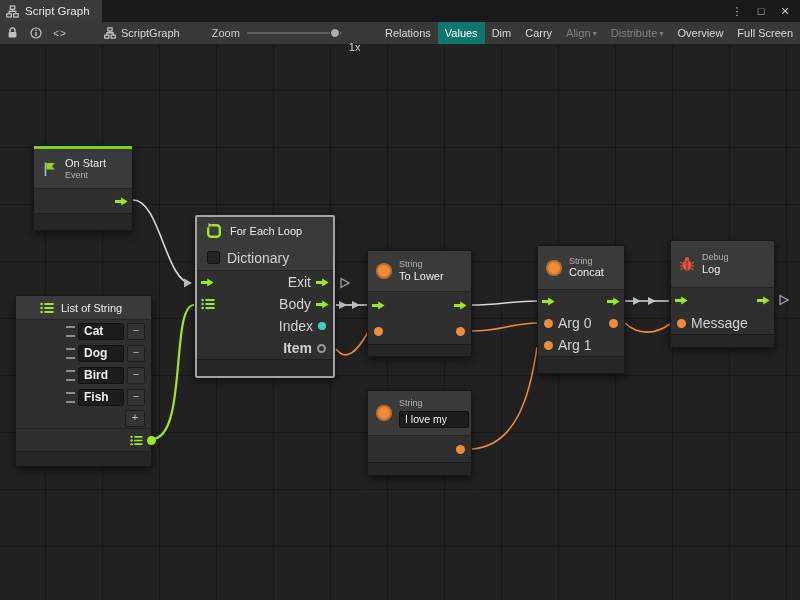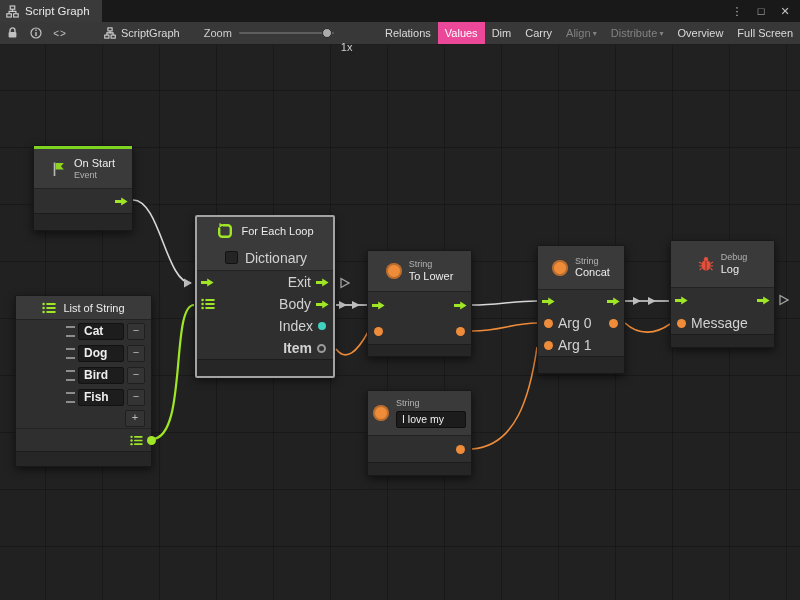--- a/index.html
+++ b/index.html
@@ -16,42 +16,42 @@
   .win-controls{margin-left:auto;display:flex;gap:12px;padding-right:9px;color:#c4c4c4;font-size:11px;}
   .wc{width:12px;text-align:center;cursor:default;}
   .wc-kebab::before{content:"⋮";}
   .wc-max::before{content:"□";}
   .wc-close::before{content:"✕";}
   
   .toolbar{position:absolute;top:22px;left:0;right:0;height:22px;background:#383838;border-bottom:1px solid #1e1e1e;display:flex;align-items:center;font-size:11px;color:#d6d6d6;z-index:5;}
   .tb-icon{width:24px;height:22px;display:flex;align-items:center;justify-content:center;color:#c2c2c2;}
   .i-code::before{content:"<>";font-size:10px;letter-spacing:1px;color:#c2c2c2;}
   .tb-graphname{display:flex;align-items:center;gap:5px;margin-left:32px;color:#dadada;}
-  .tb-zoomlabel{margin-left:24px;color:#cfcfcf;}
+  .tb-zoomlabel{margin-left:32px;color:#cfcfcf;}
   .zoom-track{width:95px;height:2px;background:#5e5e5e;border-radius:1px;position:relative;margin:0 7px;}
   .zoom-handle{position:absolute;right:2px;top:-4px;width:10px;height:10px;border-radius:50%;background:#ababab;border:1px solid #2a2a2a;box-sizing:border-box;}
   .tb-zoomvalue{color:#cfcfcf;margin-right:4px;margin-top:28px;}
   .tb-buttons{margin-left:auto;display:flex;height:22px;}
   .tb-btn{height:22px;line-height:22px;padding:0 7px;white-space:nowrap;color:#dadada;}
-  .tb-btn.active{background:#ec4899;color:#fff;}
+  .tb-btn.active{background:#0f766e;color:#fff;}
   .tb-btn.disabled{color:#828282;}
   .dropdown::after{content:" ▾";font-size:8px;vertical-align:1px;}
   
   .canvas{position:absolute;top:44px;left:0;width:800px;height:556px;
     background:#212121;
     background-image:linear-gradient(rgba(0,0,0,.24) 1px,transparent 1px),
                      linear-gradient(90deg,rgba(0,0,0,.24) 1px,transparent 1px);
     background-size:57px 57px;background-position:-12px -11px;}
   #wires{position:absolute;top:0;left:0;width:800px;height:600px;pointer-events:none;z-index:1;}
   
   .node{position:absolute;z-index:2;background:#2f2f2f;border:1px solid #181818;border-radius:2px;
     box-shadow:0 3px 9px rgba(0,0,0,.55);font-size:11px;color:#e3e3e3;box-sizing:border-box;}
   .node.selected{border:2px solid #a3a3a3;}
   .strip{height:3px;background:#7ed321;}
-  .node-header{background:#3a3a3a;display:flex;align-items:center;gap:7px;padding:5px 8px;border-bottom:1px solid #232323;box-sizing:border-box;justify-content:center;}
+  .node-header{background:#3a3a3a;display:flex;align-items:center;gap:7px;padding:5px 8px;border-bottom:1px solid #232323;box-sizing:border-box;}
   .hcol{display:flex;flex-direction:column;line-height:1.2;}
   .title{font-size:11px;color:#ececec;}
   .subtitle{font-size:9px;color:#b2b2b2;}
   .node-footer{background:#262626;border-top:1px solid #1c1c1c;}
   .prow{display:flex;align-items:center;justify-content:space-between;padding:0 4px;box-sizing:border-box;position:relative;}
   .pg{display:flex;align-items:center;gap:5px;}
   .plabel{font-size:14px;color:#d2d2d2;}
   .parrow{width:13px;height:9px;color:#9fe626;display:block;}
   .plist{width:14px;height:12px;color:#9fe626;display:block;}
   .dot{width:9px;height:9px;border-radius:50%;box-sizing:border-box;}

